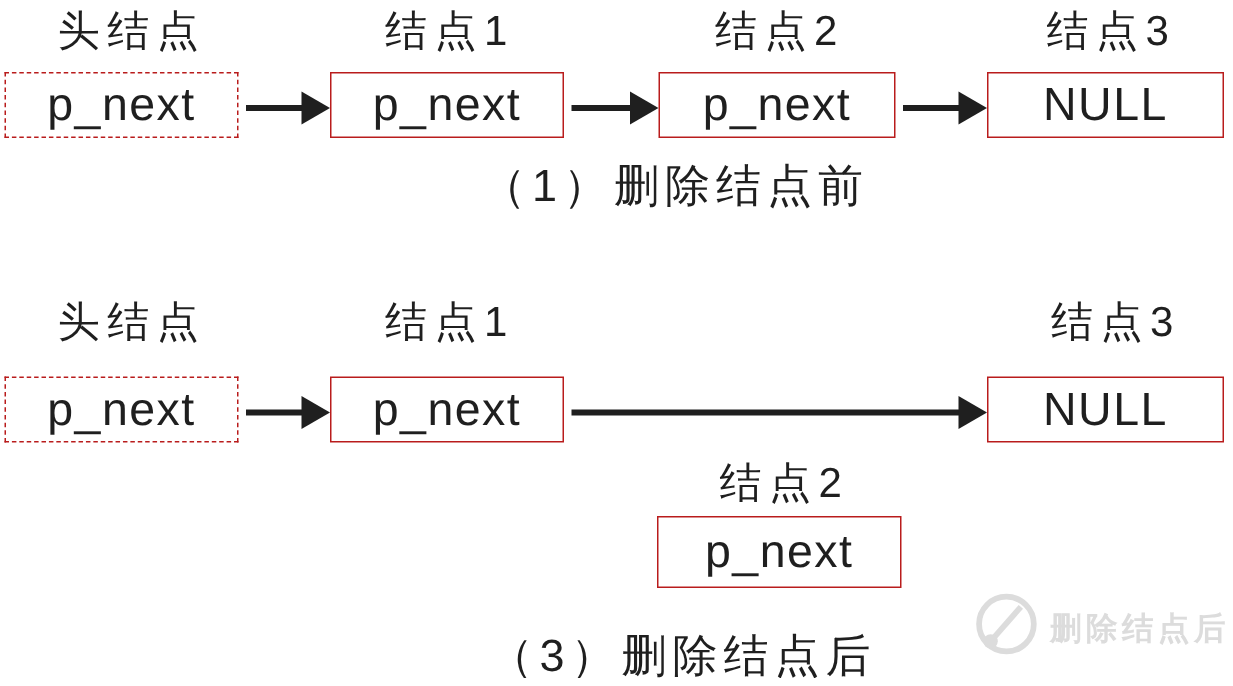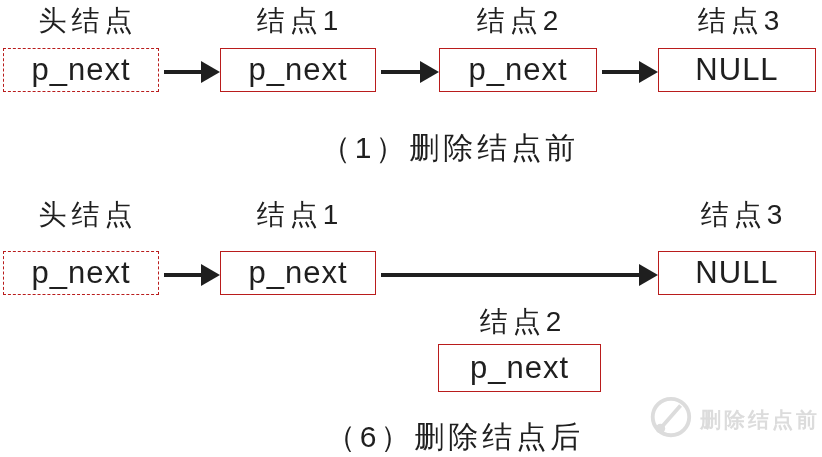--- a/index.html
+++ b/index.html
@@ -58,21 +58,21 @@
     <span>NULL</span>
   </div>
 
   <div class="aline" style="left:164px; top:70px; width:40px;"></div>
   <div class="ahead" style="left:201px; top:61px;"></div>
   <div class="aline" style="left:381px; top:70px; width:41px;"></div>
   <div class="ahead" style="left:420px; top:61px;"></div>
   <div class="aline" style="left:602px; top:70px; width:40px;"></div>
   <div class="ahead" style="left:639px; top:61px;"></div>
 
-  <div class="caption" style="left:450px; top:128px;">（1）删除结点前</div>
+  <div class="caption" style="left:450px; top:104px;">（1）删除结点前</div>
 
   <div class="nlabel" style="left:88px;  top:196px;">头结点</div>
   <div class="nlabel" style="left:300px; top:196px;">结点1</div>
   <div class="nlabel" style="left:744px; top:196px;">结点3</div>
 
   <div class="nbox dashed" style="left:3px;   top:251px; width:154px;">
     <span>p_next</span>
   </div>
   <div class="nbox" style="left:220px; top:251px; width:154px;">
     <span>p_next</span>
@@ -84,28 +84,28 @@
   <div class="aline" style="left:164px; top:273px; width:40px;"></div>
   <div class="ahead" style="left:201px; top:264px;"></div>
   <div class="aline" style="left:381px; top:273px; width:260px;"></div>
   <div class="ahead" style="left:639px; top:264px;"></div>
 
   <div class="nlabel" style="left:523px; top:303px;">结点2</div>
   <div class="nbox" style="left:438px; top:344px; width:161px; height:46px;">
     <span>p_next</span>
   </div>
 
-  <div class="caption" style="left:455px; top:417px;">（6）删除结点后</div>
+  <div class="caption" style="left:455px; top:417px;">（3）删除结点后</div>
 
   <div class="wm">
     <span>
       <svg width="48" height="48" viewBox="0 0 50 50" fill="none">
         <circle cx="26" cy="24" r="19" stroke="#dcdcdc" stroke-width="4"></circle>
         <line x1="36" y1="12" x2="15" y2="36" stroke="#dcdcdc" stroke-width="4"></line>
         <circle cx="15" cy="36" r="5" fill="#dcdcdc"></circle>
       </svg>
     </span>
     <span class="wm-texts">
-      <span class="wm-brand">删除结点前</span>
+      <span class="wm-brand">删除结点后</span>
     </span>
   </div>
 
 </div>
 
 </body></html>

